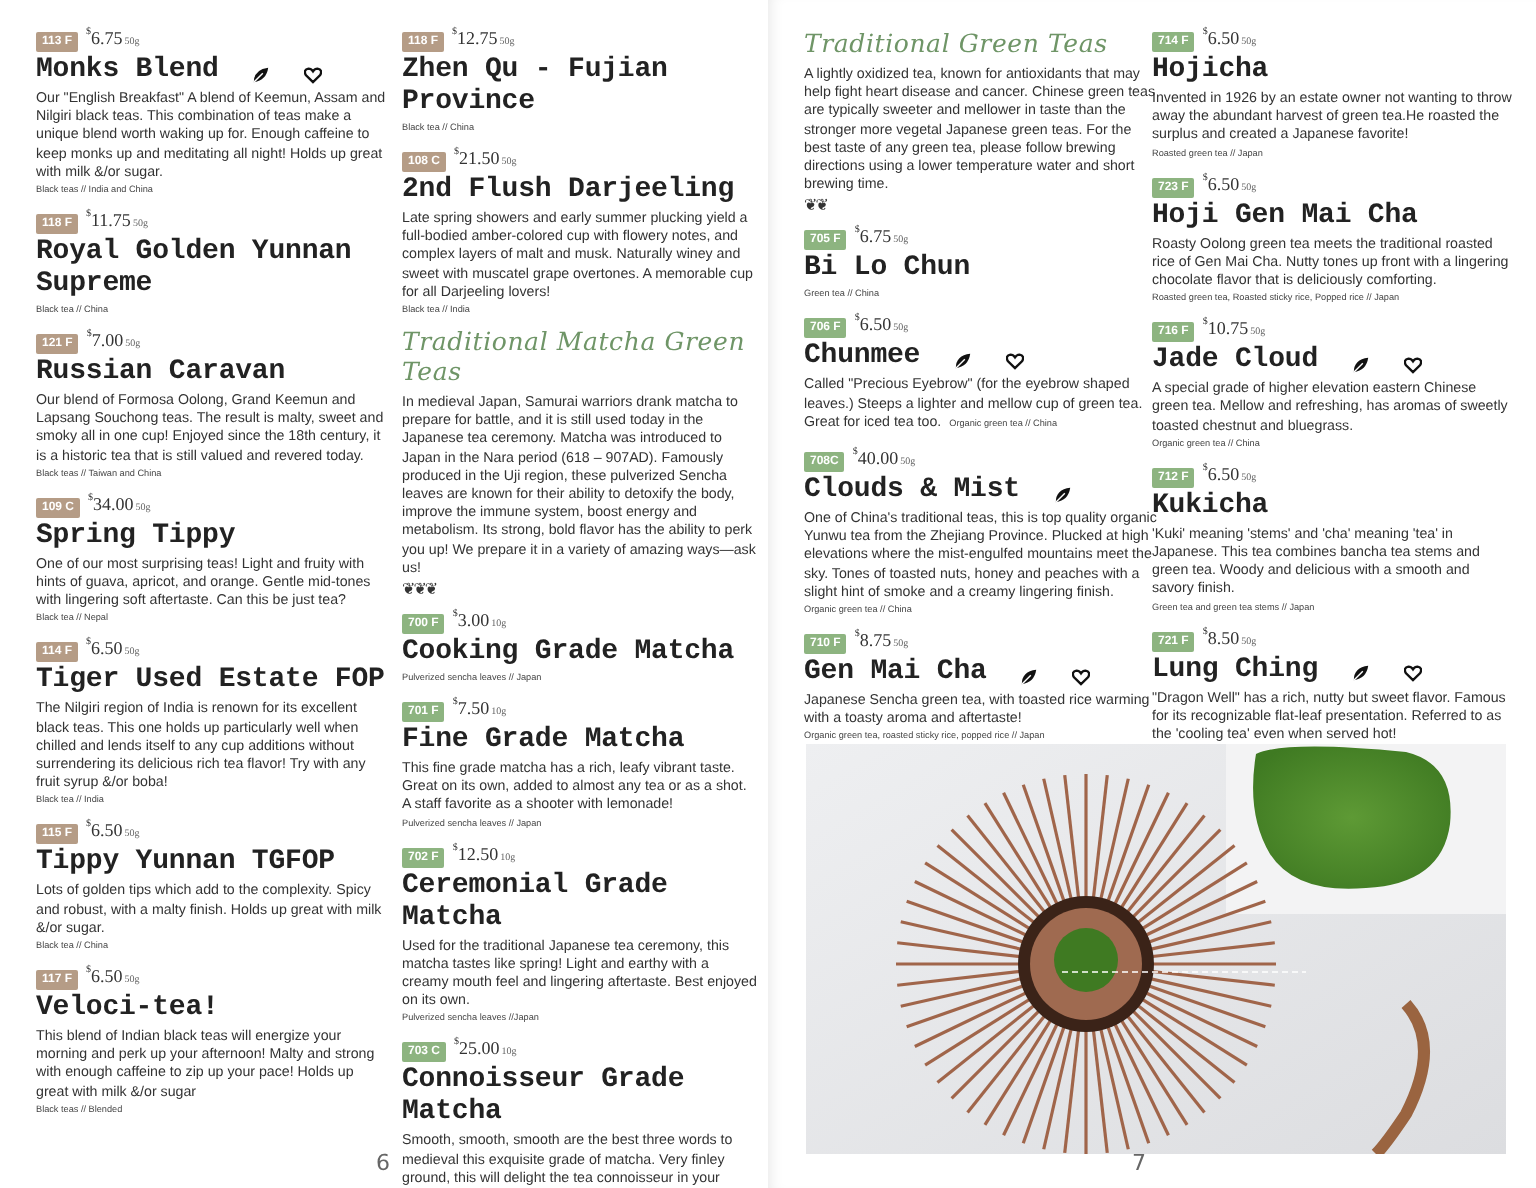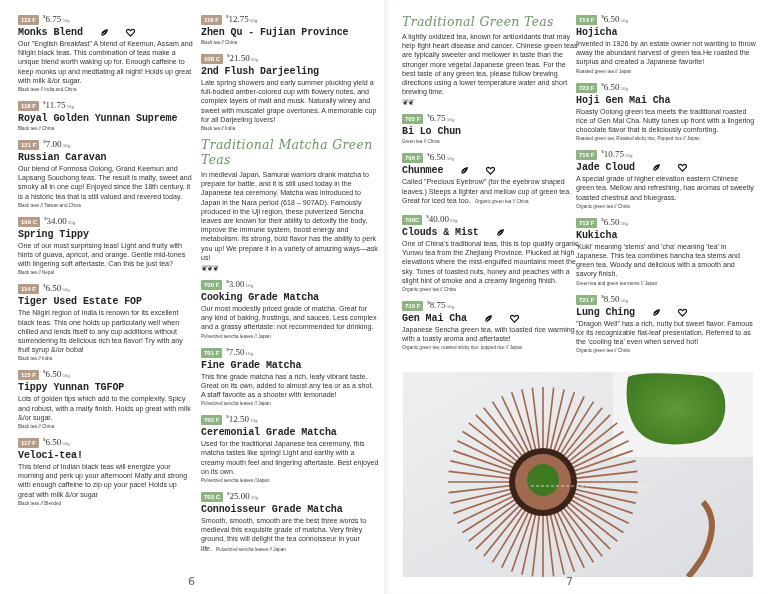--- a/index.html
+++ b/index.html
@@ -10,21 +10,21 @@
   .page-right { width: 384px; background: #fff; box-shadow: inset 6px 0 8px -6px rgba(0,0,0,0.12); }
   .col { position: absolute; top: 0; }
   .item { margin-bottom: 8px; }
   .priceline { display: flex; align-items: baseline; gap: 4px; height: 12px; }
   .tag { display: inline-block; font-size: 6px; color: #fff; padding: 1px 3px; border-radius: 1px; line-height: 8px; font-weight: bold; }
   .tag.black { background: #b59c86; }
   .tag.green { background: #8db480; }
   .price { font-family: "Liberation Serif", serif; font-size: 9px; color: #333; }
   .price sup { font-size: 5px; vertical-align: top; }
   .unit { font-size: 5px; color: #666; margin-left: 1px; }
-  .name { font-family: "Liberation Mono", monospace; font-size: 10px; color: #222; font-weight: bold; margin: 1px 0 2px; display: flex; align-items: center; gap: 17px; letter-spacing: -0.1px; }
+  .name { font-family: "Liberation Mono", monospace; font-size: 14px; color: #222; font-weight: bold; margin: 1px 0 2px; display: flex; align-items: center; gap: 17px; letter-spacing: -0.1px; }
   .desc { font-size: 7.1px; line-height: 9.2px; color: #333; }
   .origin { font-size: 4.6px; color: #444; margin-top: 1px; }
   .inline-origin { font-size: 4.6px; color: #444; margin-left: 4px; }
   .icon-leaf, .icon-heart { display: inline-block; width: 9px; height: 9px; }
   .section-title { font-family: "DejaVu Serif", serif; font-style: italic; color: #6f9567; font-size: 12.5px; margin-bottom: 4px; letter-spacing: 0.3px; }
   .section-desc { font-size: 7.1px; line-height: 9.2px; color: #333; }
   .ornament { font-size: 8px; color: #333; margin: 1px 0 6px; letter-spacing: -1px; }
   .page-num { position: absolute; bottom: 6px; font-family: "DejaVu Sans", sans-serif; font-size: 11px; color: #666; }
   .photo { position: absolute; left: 403px; top: 372px; width: 350px; height: 205px; background: #e9eaec; overflow: hidden; }
 </style>
@@ -150,21 +150,20 @@
       </div>
       <div id="L2matcha">
           <div class="item">
     <div class="priceline">
       <span class="tag green">700 F</span>
       <span class="price"><sup>$</sup><span>3.00</span><span class="unit">10g</span></span>
     </div>
     <div class="name">
               <span>Cooking Grade Matcha</span>
             </div>
-    <div class="desc"><span>Our most modestly priced grade of matcha. Great for any kind of baking, frostings, and sauces. Less complex and a grassy aftertaste: not recommended for drinking.</span></div>
     <div class="origin">Pulverized sencha leaves // Japan</div>
   </div>
           <div class="item">
     <div class="priceline">
       <span class="tag green">701 F</span>
       <span class="price"><sup>$</sup><span>7.50</span><span class="unit">10g</span></span>
     </div>
     <div class="name">
               <span>Fine Grade Matcha</span>
             </div>

